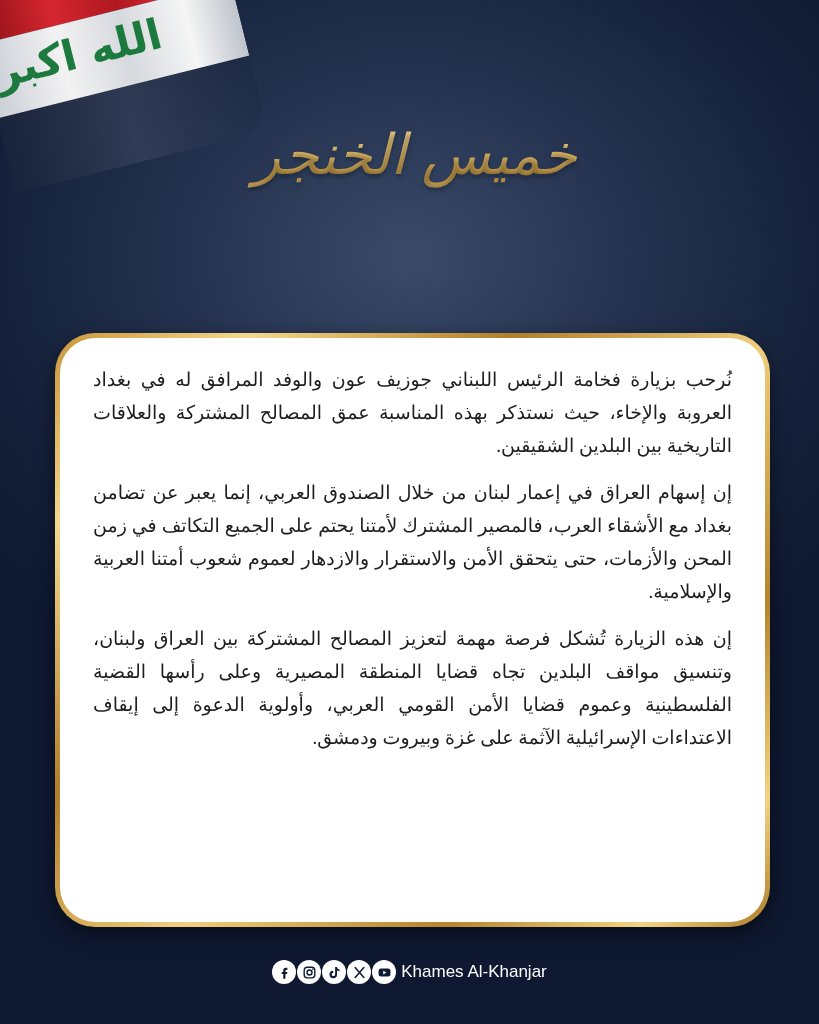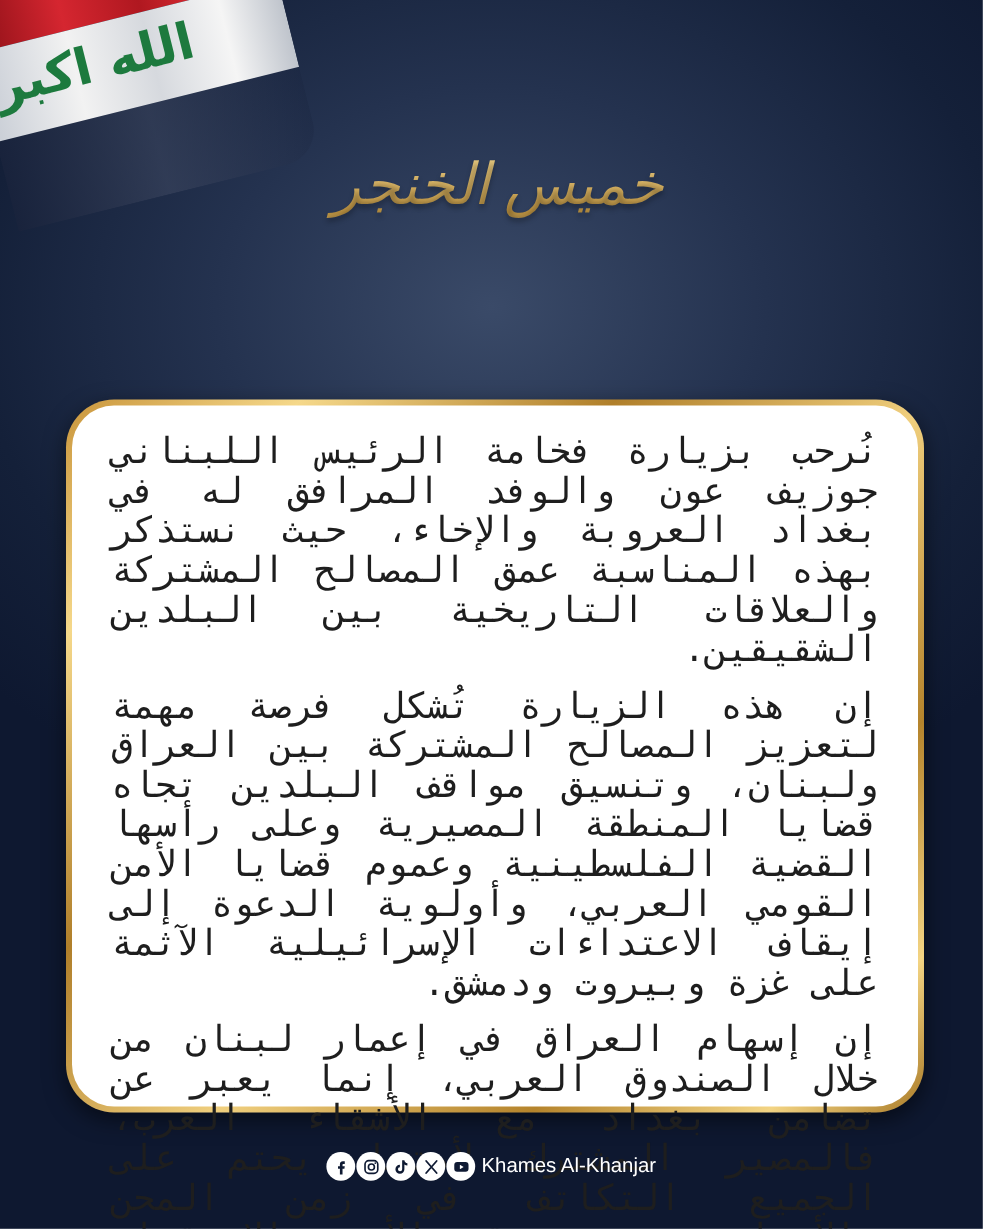--- a/index.html
+++ b/index.html
@@ -25,22 +25,22 @@
       position: absolute; left: 10px; top: 8px;
       font-family: "DejaVu Sans", sans-serif; font-weight: bold;
       font-size: 42px; color: #1d7a3e; direction: rtl; letter-spacing: 2px;
       white-space: nowrap;
     }
     .logo {
       position: absolute; left: 0; right: 0; top: 100px;
       text-align: center;
     }
     .logo-ar {
-      font-family: Liberation Serif, serif;
-      font-size: 48px;
+      font-family: Liberation Sans, sans-serif;
+      font-size: 56px;
       line-height: 110px;
       direction: rtl;
       background: linear-gradient(180deg, #f7e4a6 0%, #d8b568 45%, #b78e3f 70%, #f2d898 100%);
       -webkit-background-clip: text; background-clip: text; color: transparent;
       text-shadow: 0 3px 4px rgba(0,0,0,0.25);
       font-style: italic;
       margin-left: 11px;
     }
     .logo-en {
       margin-top: 12px;
@@ -57,22 +57,22 @@
       box-shadow: 0 6px 18px rgba(0,0,0,0.5);
     }
     .card {
       width: 100%; height: 100%;
       background: #ffffff;
       border-radius: 35px;
       padding: 25px 33px 20px 33px;
       direction: rtl;
     }
     .para {
-      font-family: Liberation Mono, monospace;
-      font-size: 30px;
+      font-family: Liberation Serif, serif;
+      font-size: 19px;
       line-height: 33px;
       color: #1e1e1e;
       text-align: justify;
       text-align-last: right;
       margin-bottom: 14px;
     }
     .footer {
       position: absolute; left: 0; right: 0; top: 960px;
       display: flex; justify-content: center; align-items: center; gap: 1px;
     }
@@ -100,22 +100,22 @@
   <div class="stripe black"></div>
 </div>
 
 <div class="logo">
   <div class="logo-ar">خميس الخنجر</div>
 </div>
 
 <div class="card-frame">
   <div class="card">
     <p class="para">نُرحب بزيارة فخامة الرئيس اللبناني جوزيف عون والوفد المرافق له في بغداد العروبة والإخاء، حيث نستذكر بهذه المناسبة عمق المصالح المشتركة والعلاقات التاريخية بين البلدين الشقيقين.</p>
+    <p class="para">إن إسهام العراق في إعمار لبنان من خلال الصندوق العربي، إنما يعبر عن تضامن بغداد مع الأشقاء العرب، فالمصير المشترك لأمتنا يحتم على الجميع التكاتف في زمن المحن والأزمات، حتى يتحقق الأمن والاستقرار والازدهار لعموم شعوب أمتنا العربية والإسلامية.</p>
     <p class="para">إن هذه الزيارة تُشكل فرصة مهمة لتعزيز المصالح المشتركة بين العراق ولبنان، وتنسيق مواقف البلدين تجاه قضايا المنطقة المصيرية وعلى رأسها القضية الفلسطينية وعموم قضايا الأمن القومي العربي، وأولوية الدعوة إلى إيقاف الاعتداءات الإسرائيلية الآثمة على غزة وبيروت ودمشق.</p>
-    <p class="para">إن إسهام العراق في إعمار لبنان من خلال الصندوق العربي، إنما يعبر عن تضامن بغداد مع الأشقاء العرب، فالمصير المشترك لأمتنا يحتم على الجميع التكاتف في زمن المحن والأزمات، حتى يتحقق الأمن والاستقرار والازدهار لعموم شعوب أمتنا العربية والإسلامية.</p>
   </div>
 </div>
 
 <div class="footer">
   <span class="social">
     <svg viewBox="0 0 24 24">
         <path fill="#0f1a33" d="M14 8h2.5V4.5H14c-2.5 0-4 1.6-4 4V11H7.5v3.5H10V22h3.5v-7.5H16l.5-3.5h-3V9c0-.6.4-1 .5-1z"></path>
       </svg>
   </span>
   <span class="social">

